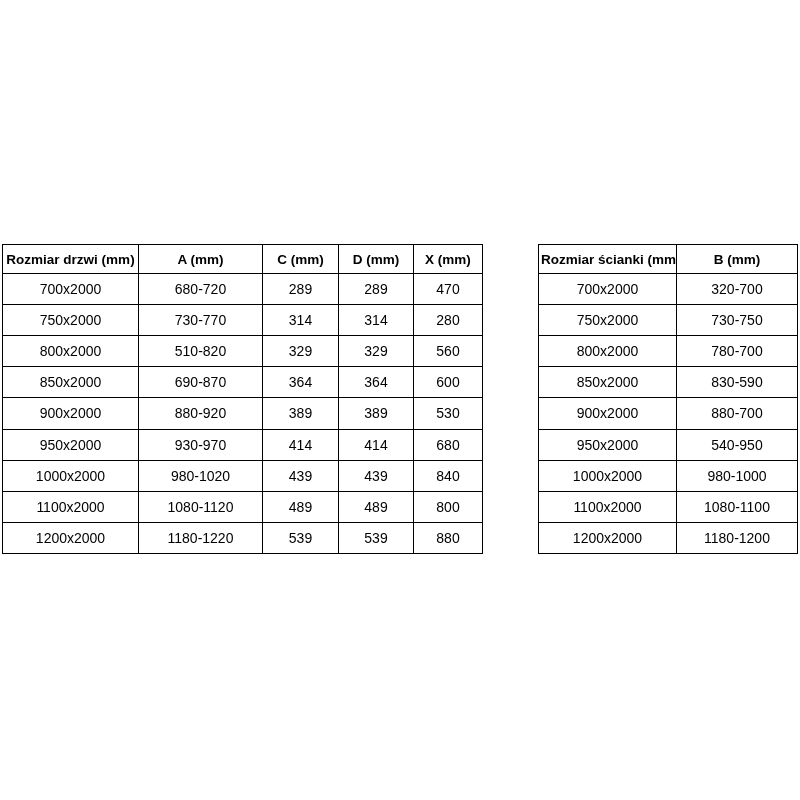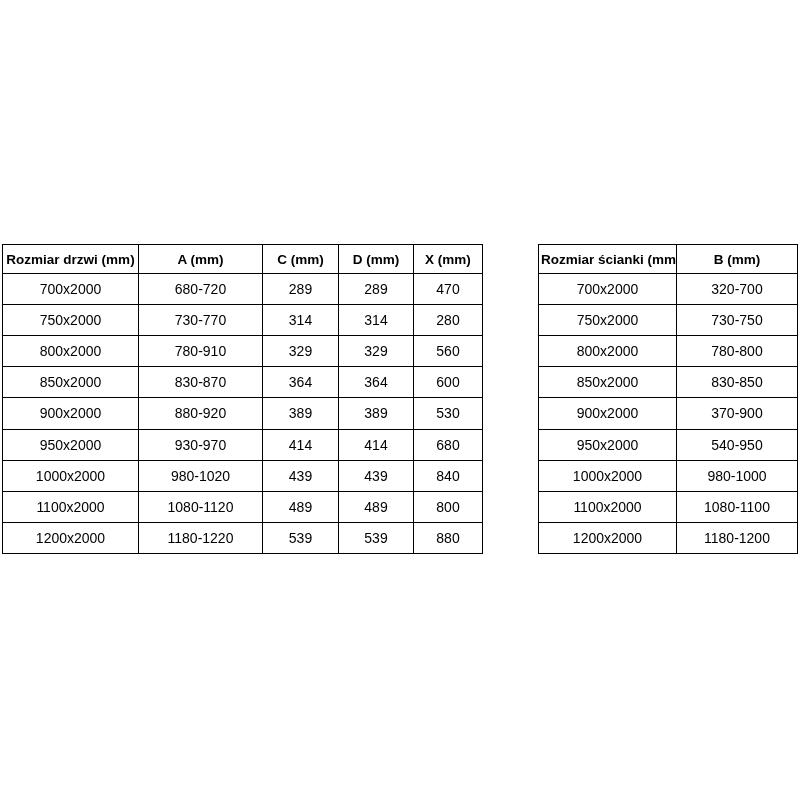--- a/index.html
+++ b/index.html
@@ -84,28 +84,28 @@
       </tr>
       <tr>
         <td>750x2000</td>
         <td>730-770</td>
         <td>314</td>
         <td>314</td>
         <td>280</td>
       </tr>
       <tr>
         <td>800x2000</td>
-        <td>780-910</td>
+        <td>510-820</td>
         <td>329</td>
         <td>329</td>
         <td>560</td>
       </tr>
       <tr>
         <td>850x2000</td>
-        <td>830-870</td>
+        <td>690-870</td>
         <td>364</td>
         <td>364</td>
         <td>600</td>
       </tr>
       <tr>
         <td>900x2000</td>
         <td>880-920</td>
         <td>389</td>
         <td>389</td>
         <td>530</td>
@@ -156,29 +156,29 @@
       <tr>
         <td>700x2000</td>
         <td>320-700</td>
       </tr>
       <tr>
         <td>750x2000</td>
         <td>730-750</td>
       </tr>
       <tr>
         <td>800x2000</td>
-        <td>780-800</td>
+        <td>780-700</td>
       </tr>
       <tr>
         <td>850x2000</td>
-        <td>830-850</td>
+        <td>830-590</td>
       </tr>
       <tr>
         <td>900x2000</td>
-        <td>370-900</td>
+        <td>880-700</td>
       </tr>
       <tr>
         <td>950x2000</td>
         <td>540-950</td>
       </tr>
       <tr>
         <td>1000x2000</td>
         <td>980-1000</td>
       </tr>
       <tr>

